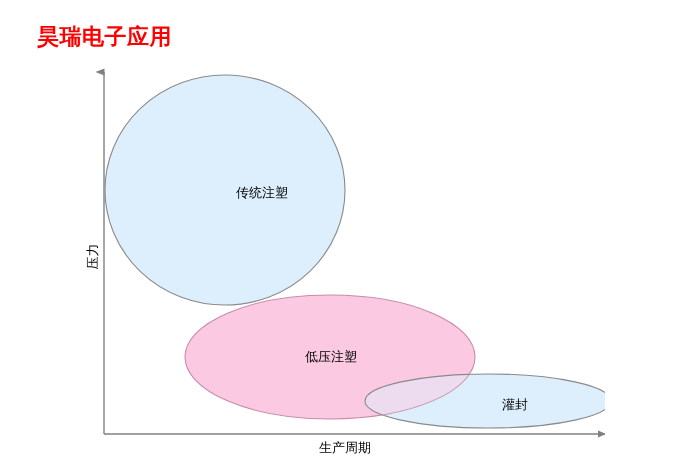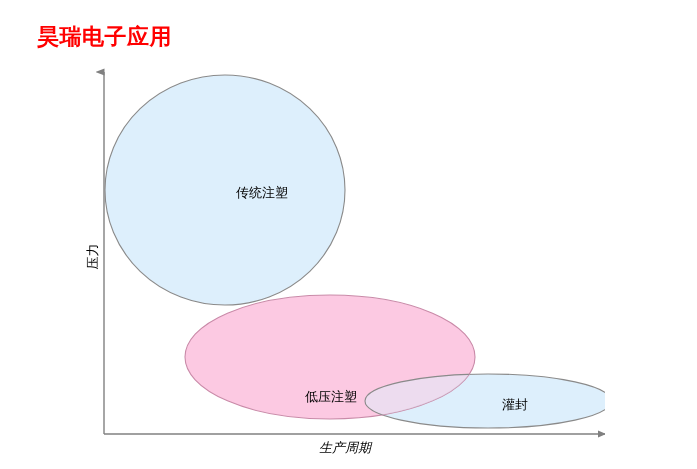--- a/index.html
+++ b/index.html
@@ -44,21 +44,20 @@
     line-height: 1;
   }
   #x-axis-label {
     position: absolute;
     font-family: "DejaVu Sans", "Liberation Sans", sans-serif;
     font-size: 13px;
     color: #000000;
     white-space: nowrap;
     transform: translateX(-50%);
     line-height: 1;
-    font-style: italic;
   }
   #y-axis-label {
     position: absolute;
     font-family: "DejaVu Sans", "Liberation Sans", sans-serif;
     font-size: 13px;
     color: #000000;
     white-space: nowrap;
     transform-origin: center center;
     line-height: 1;
   }
@@ -97,21 +96,21 @@
     <ellipse cx="488" cy="401" rx="123" ry="27" fill="#ddeffc" fill-opacity="0.55" stroke="#8a8a8a" stroke-width="1.1" clip-path="circle(0)"></ellipse>
     <g clip-path="url(#clip-pink)"></g>
     <clipPath id="clip-pink">
       <ellipse cx="330" cy="357" rx="145" ry="62"></ellipse>
     </clipPath>
     <ellipse cx="488" cy="401" rx="123" ry="27" fill="#ddeffc" fill-opacity="0.5" stroke="#8a8a8a" stroke-width="1.1" clip-path="url(#clip-pink)"></ellipse>
   </svg>
 
   <div class="bubble-label" style="left:242px; top:192px;margin-left:20px;">传统注塑</div>
 
-  <div class="bubble-label" style="left:331px; top:356px;margin-top:40px;">低压注塑</div>
+  <div class="bubble-label" style="left:331px; top:356px;">低压注塑</div>
 
   <div class="bubble-label" style="left:515px; top:404px;">灌封</div>
 
   <div id="x-axis-label" style="left:345px; top:441px;">生产周期</div>
 
   <div id="y-axis-label" style="left:79px; top:250px;">
       <span class="y-inner">压力</span>
     </div>
 
 </div>

